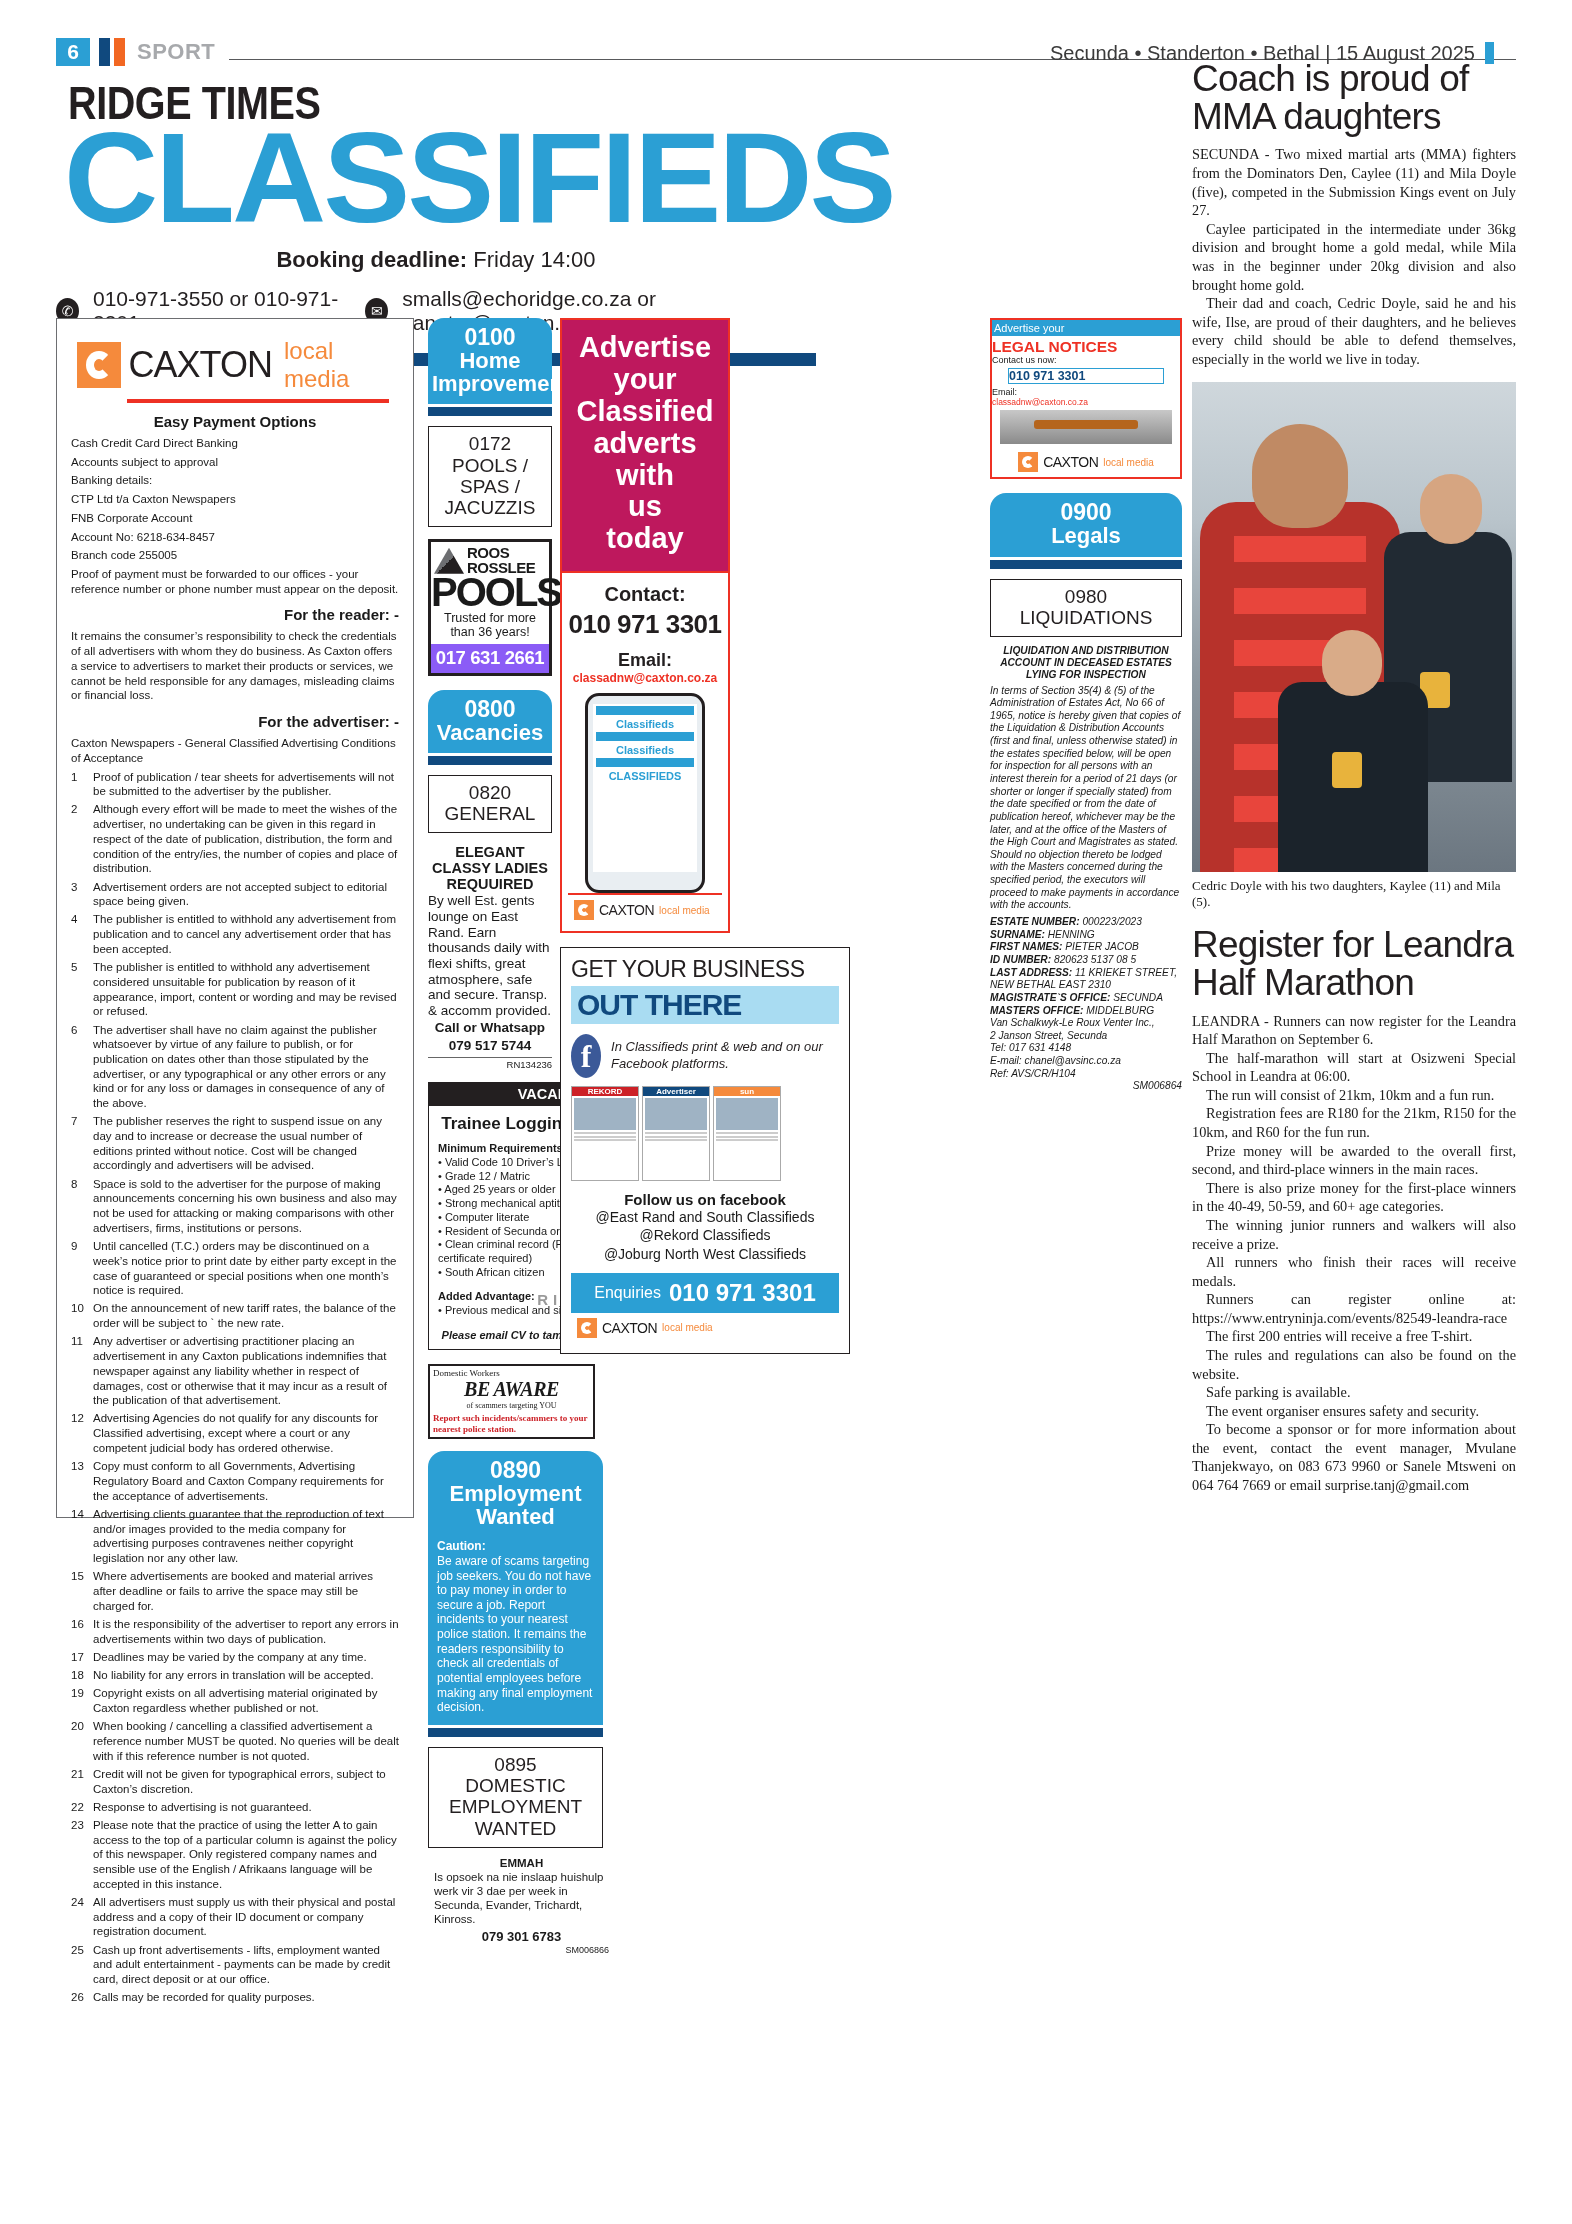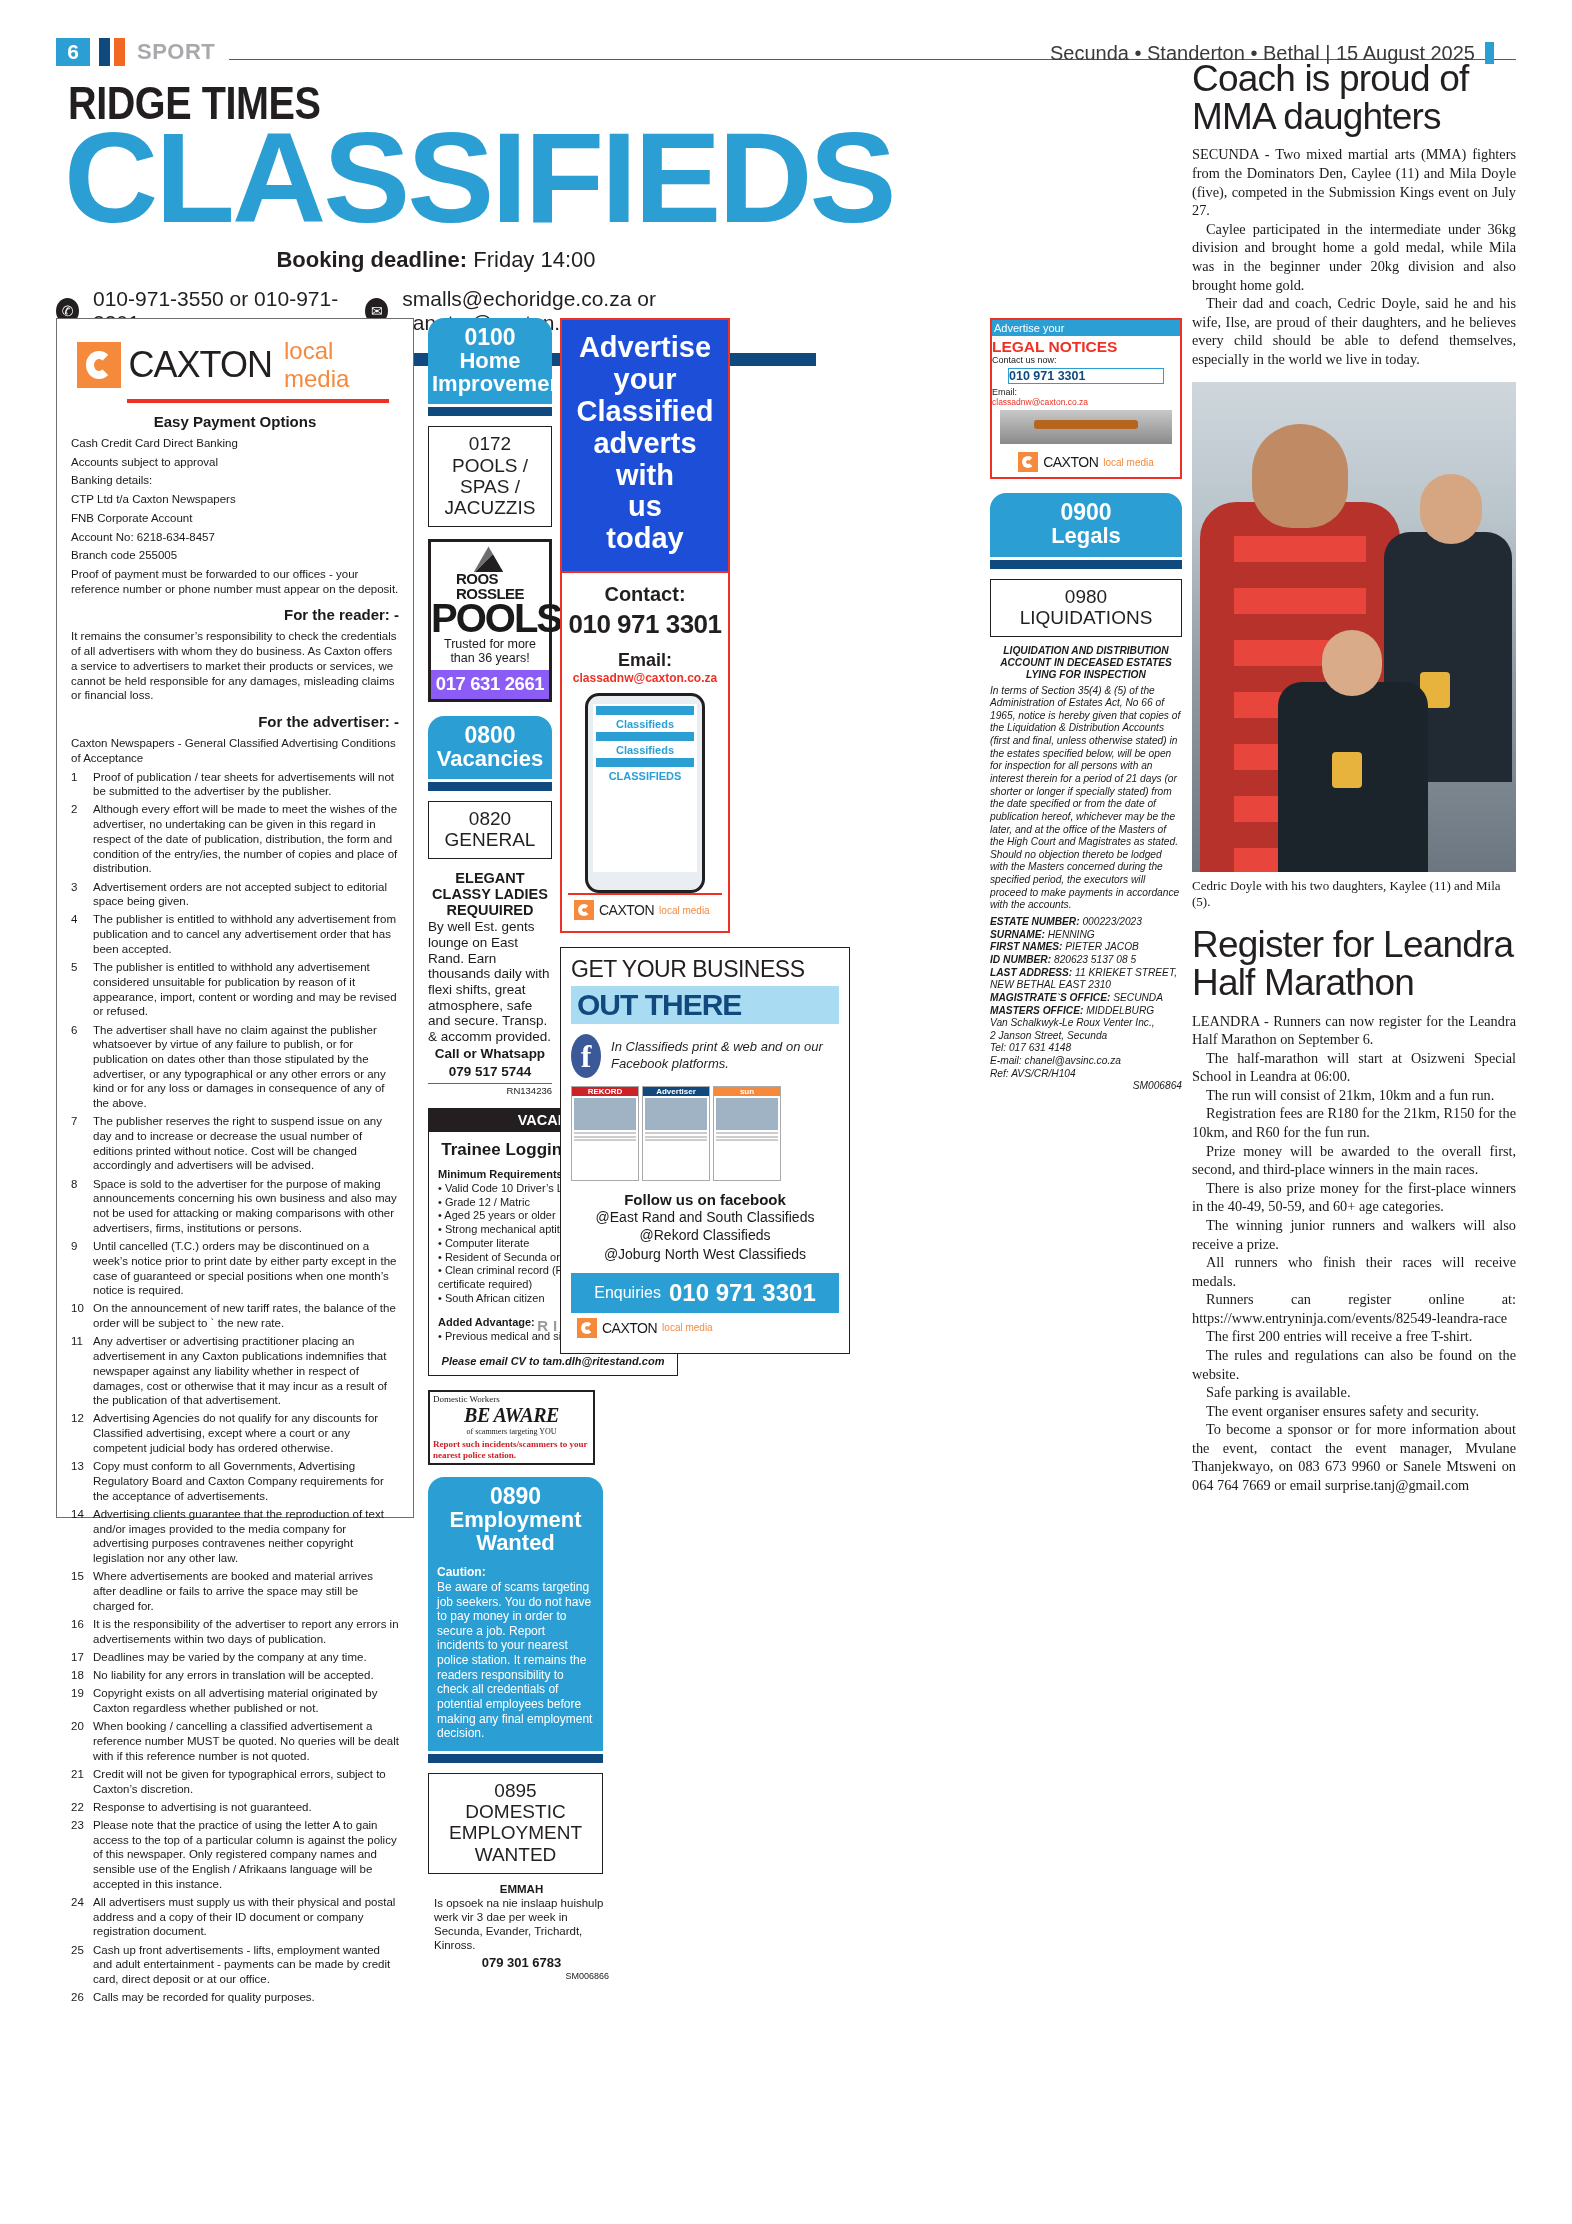--- a/index.html
+++ b/index.html
@@ -95,21 +95,21 @@
   .subcat {
     border: 1px solid #231f20; text-align: center; padding: 6px 2px 8px; margin-top: 10px;
     font-family: "Liberation Sans Narrow", "Liberation Sans", sans-serif;
     font-size: 19px; line-height: 1.12; color: #231f20;
   }
 
   
   .c2 { left: 428px; top: 318px; width: 124px; }
 
   .roos-ad { border: 3px solid #231f20; margin-top: 12px; background: #fff; }
-  .roos-top { display: flex; align-items: center; padding: 4px 3px 0; flex-direction: column; }
+  .roos-top { display: flex; align-items: center; padding: 4px 3px 0; }
   .roos-tri { width: 30px; height: 26px; background: linear-gradient(135deg,#6d6e71 50%, #231f20 50%); margin-right: 3px; clip-path: polygon(0 100%,50% 0,100% 100%); }
   .roos-name { font-weight: bold; font-size: 15px; line-height: .95; letter-spacing: -.5px; }
   .roos-pools { text-align: center; font-weight: bold; font-size: 40px; line-height: .85; letter-spacing: -2px; }
   .roos-trust { text-align: center; font-size: 12.5px; line-height: 1.15; padding: 2px 2px 4px; }
   .roos-phone { background: #8b5cf6; color: #fff; text-align: center; font-weight: bold; font-size: 18.5px; padding: 3px 0 4px; letter-spacing: -.4px; }
 
   .elegant { margin-top: 12px; font-size: 13.5px; line-height: 1.16; }
   .elegant .t { font-weight: bold; text-align: center; font-size: 14.5px; line-height: 1.1; }
   .elegant .cta { font-weight: bold; text-align: center; margin-top: 2px; }
   .refno { text-align: right; font-size: 9.5px; border-top: 1px solid #666; margin-top: 3px; padding-top: 1px; }
@@ -134,21 +134,21 @@
   .emp-wanted-body { background: #2b9fd4; color: #fff; padding: 2px 9px 10px; font-size: 12px; line-height: 1.22; }
   .emp-wanted-body b { font-weight: bold; }
 
   .emmah { font-size: 11.5px; line-height: 1.22; margin-top: 8px; margin-left: 6px; }
   .emmah .ph { font-weight: bold; text-align: center; font-size: 13px; margin-top: 3px; }
   .smallref { font-size: 9px; text-align: right; }
 
   
   .c3 { left: 560px; top: 318px; width: 170px; }
   .advert-red {
-    background: #1d4ed8; color: #fff; text-align: center; font-weight: bold;
+    background: #be185d; color: #fff; text-align: center; font-weight: bold;
     font-size: 29px; line-height: 1.1; padding: 12px 6px 16px;
     border: 2px solid #ee3124;
   }
   .advert-contact { border: 2px solid #ee3124; border-top: none; background: #fff; color: #231f20; padding: 10px 6px 6px; text-align: center; }
   .advert-contact .lbl { font-weight: bold; font-size: 20px; }
   .advert-contact .num { font-weight: bold; font-size: 26px; margin-top: 3px; letter-spacing: -.5px; }
   .advert-contact .lbl2 { font-weight: bold; font-size: 18px; margin-top: 10px; }
   .advert-contact .mail { font-weight: bold; font-size: 12px; color: #ee3124; }
   .phone-mock { margin: 8px auto 0; width: 120px; height: 200px; border: 3px solid #231f20; border-radius: 14px; background: #e9eef2; position: relative; overflow: hidden; }
   .phone-screen { position: absolute; inset: 8px 5px 18px; background: #fff; }

